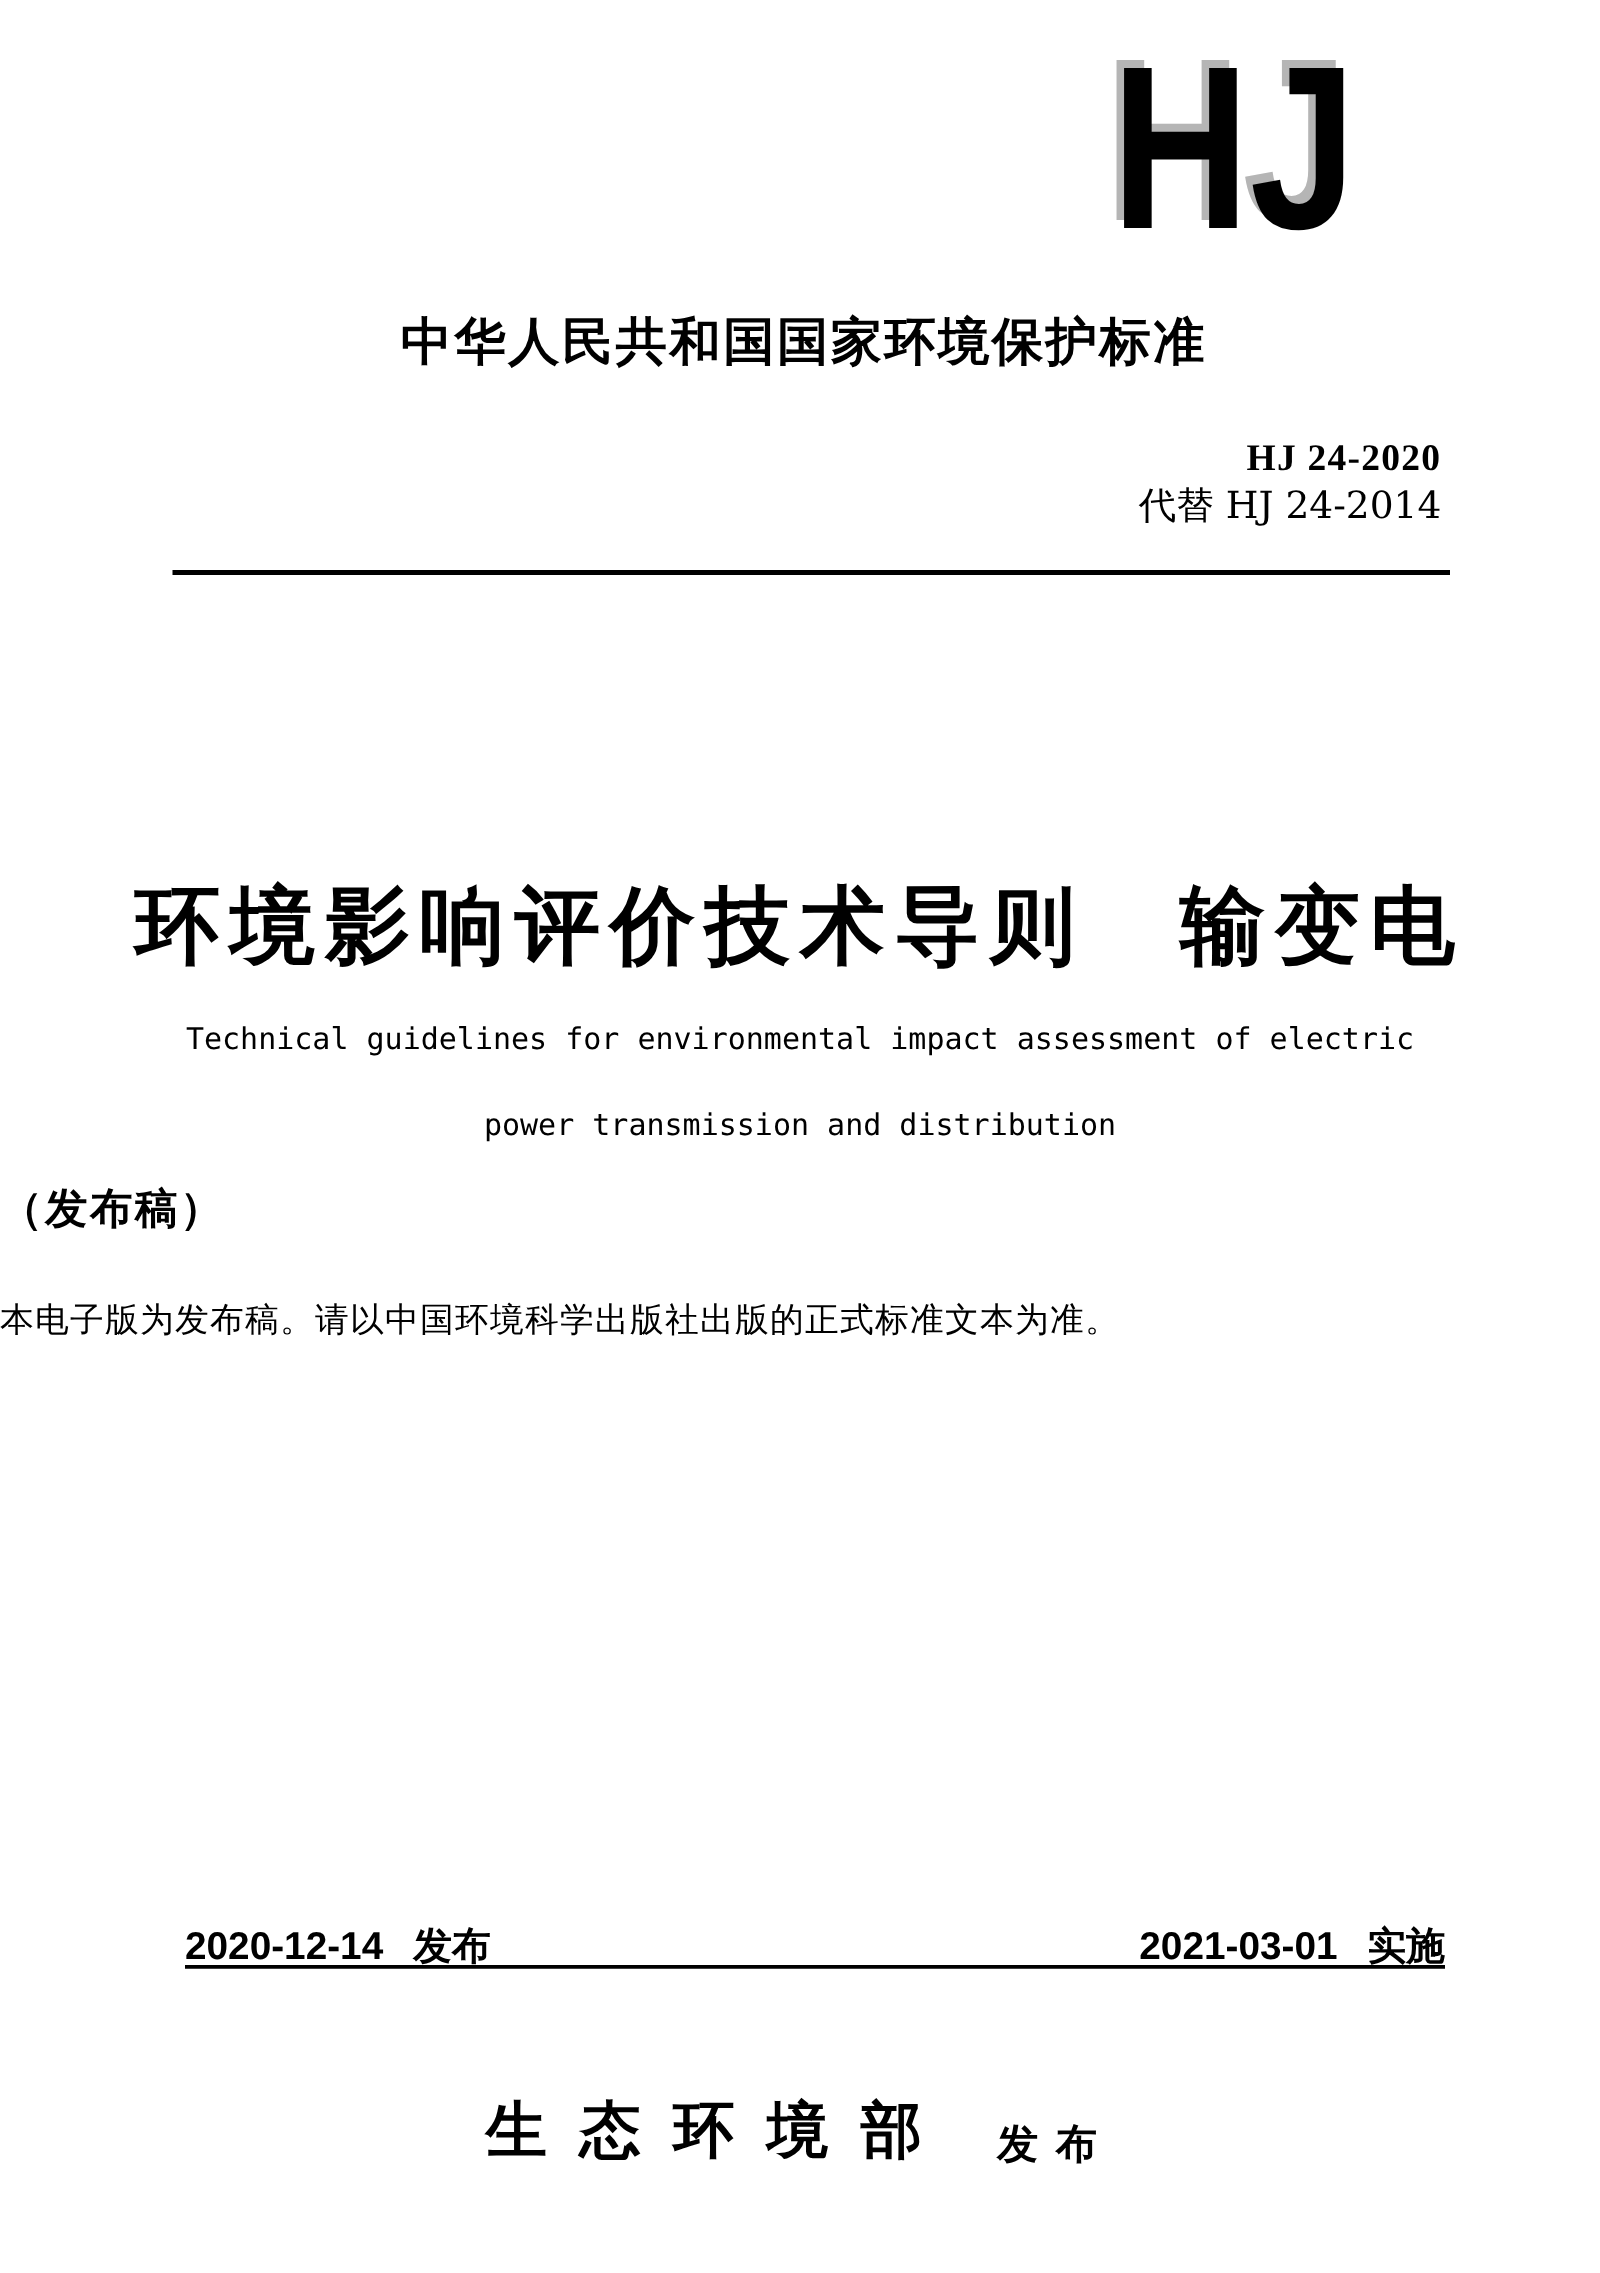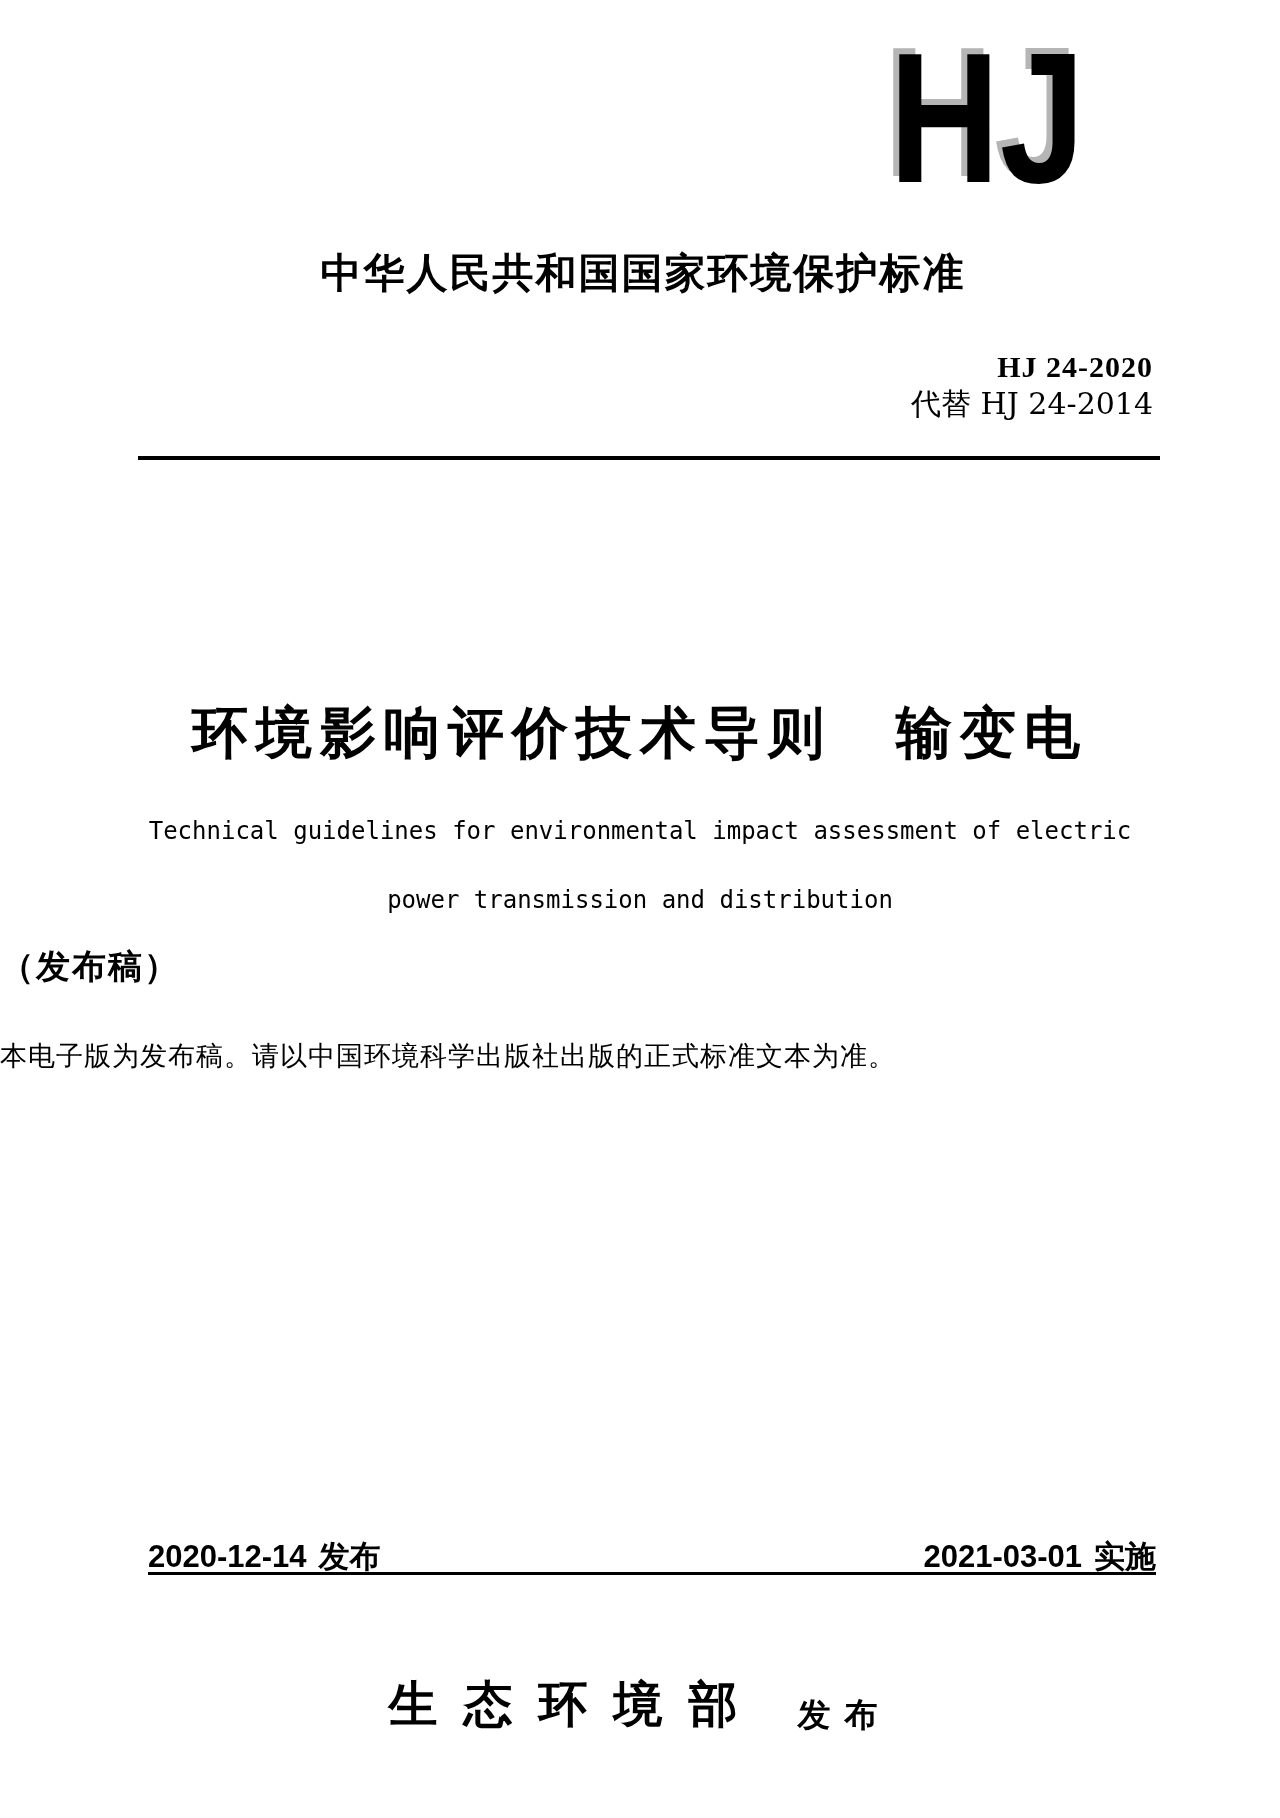--- a/index.html
+++ b/index.html
@@ -75,21 +75,21 @@
 
   
   .title-cn {
     position: absolute;
     top: 696px;
     left: 0;
     width: 100%;
     text-align: center;
     font-family: "Liberation Sans", sans-serif;
     font-weight: bold;
-    font-size: 56px;
+    font-size: 68px;
     letter-spacing: 8px;
     white-space: nowrap;
   }
 
   .title-en-1, .title-en-2 {
     position: absolute;
     left: 0;
     width: 100%;
     text-align: center;
     font-family: "DejaVu Sans Mono", "Liberation Mono", monospace;
@@ -130,21 +130,21 @@
     left: 148px;
     width: 1008px;
     display: flex;
     justify-content: space-between;
     align-items: baseline;
     font-size: 31px;
     font-weight: 600;
     font-family: "Liberation Sans", sans-serif;
     white-space: nowrap;
   }
-  .date-group { display: inline-flex; gap: 12px; align-items: baseline; }
+  .date-group { display: inline-flex; gap: 24px; align-items: baseline; }
 
   .rule-bottom {
     position: absolute;
     top: 1572px;
     left: 148px;
     width: 1008px;
     height: 3px;
     background: #000;
   }
 

